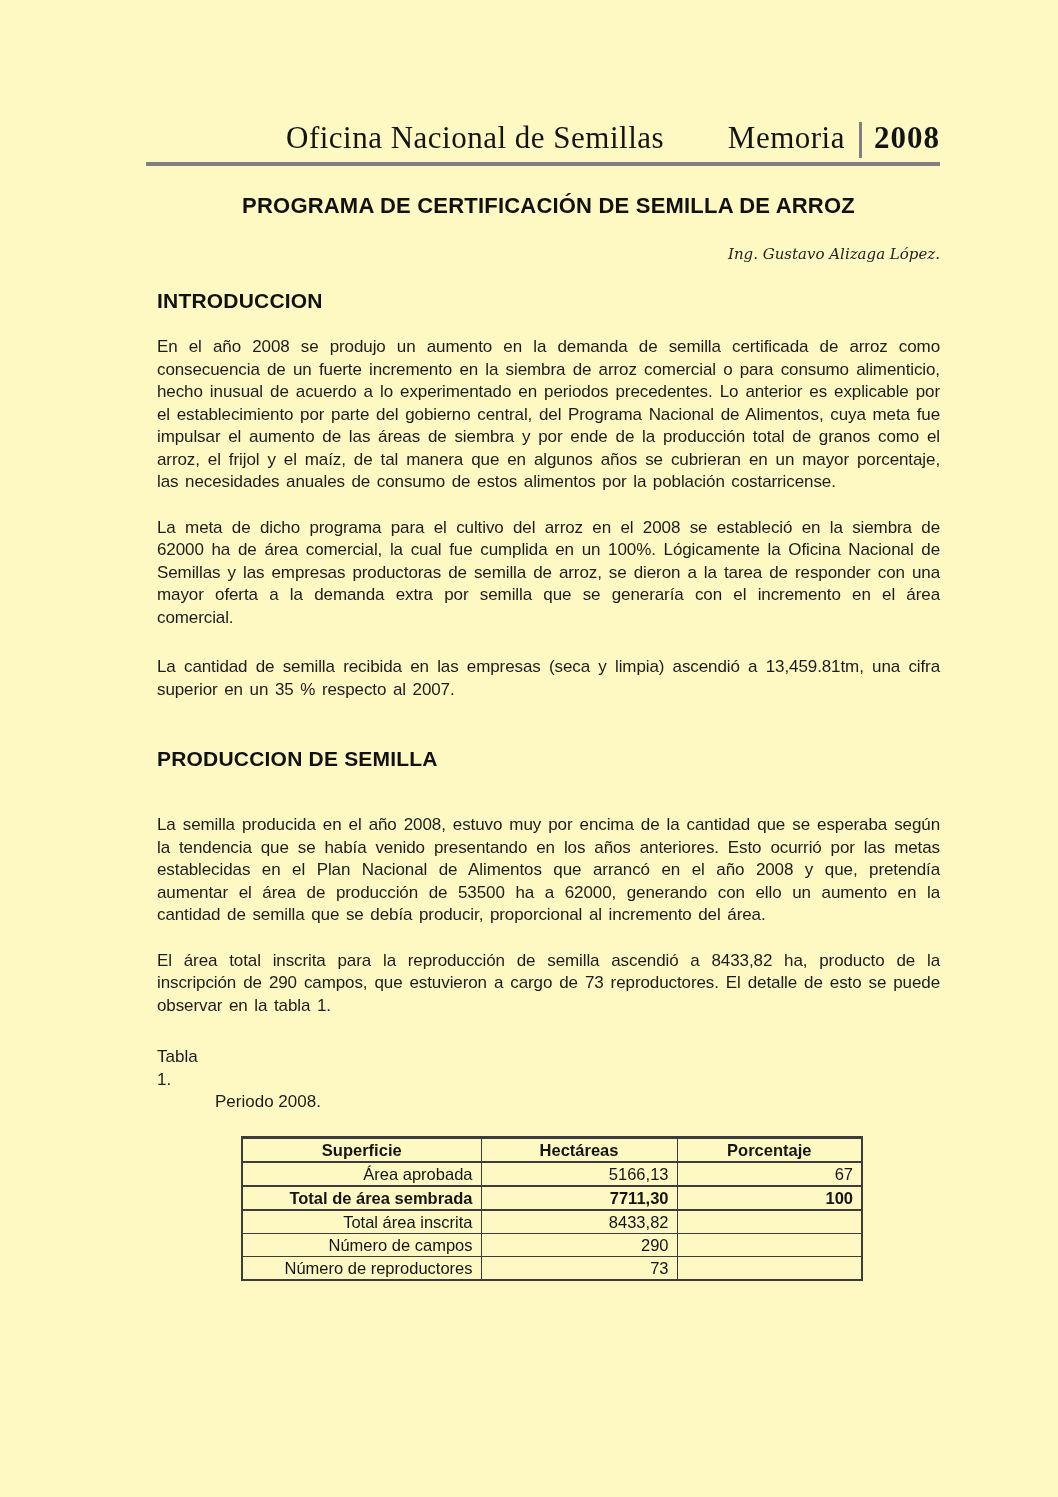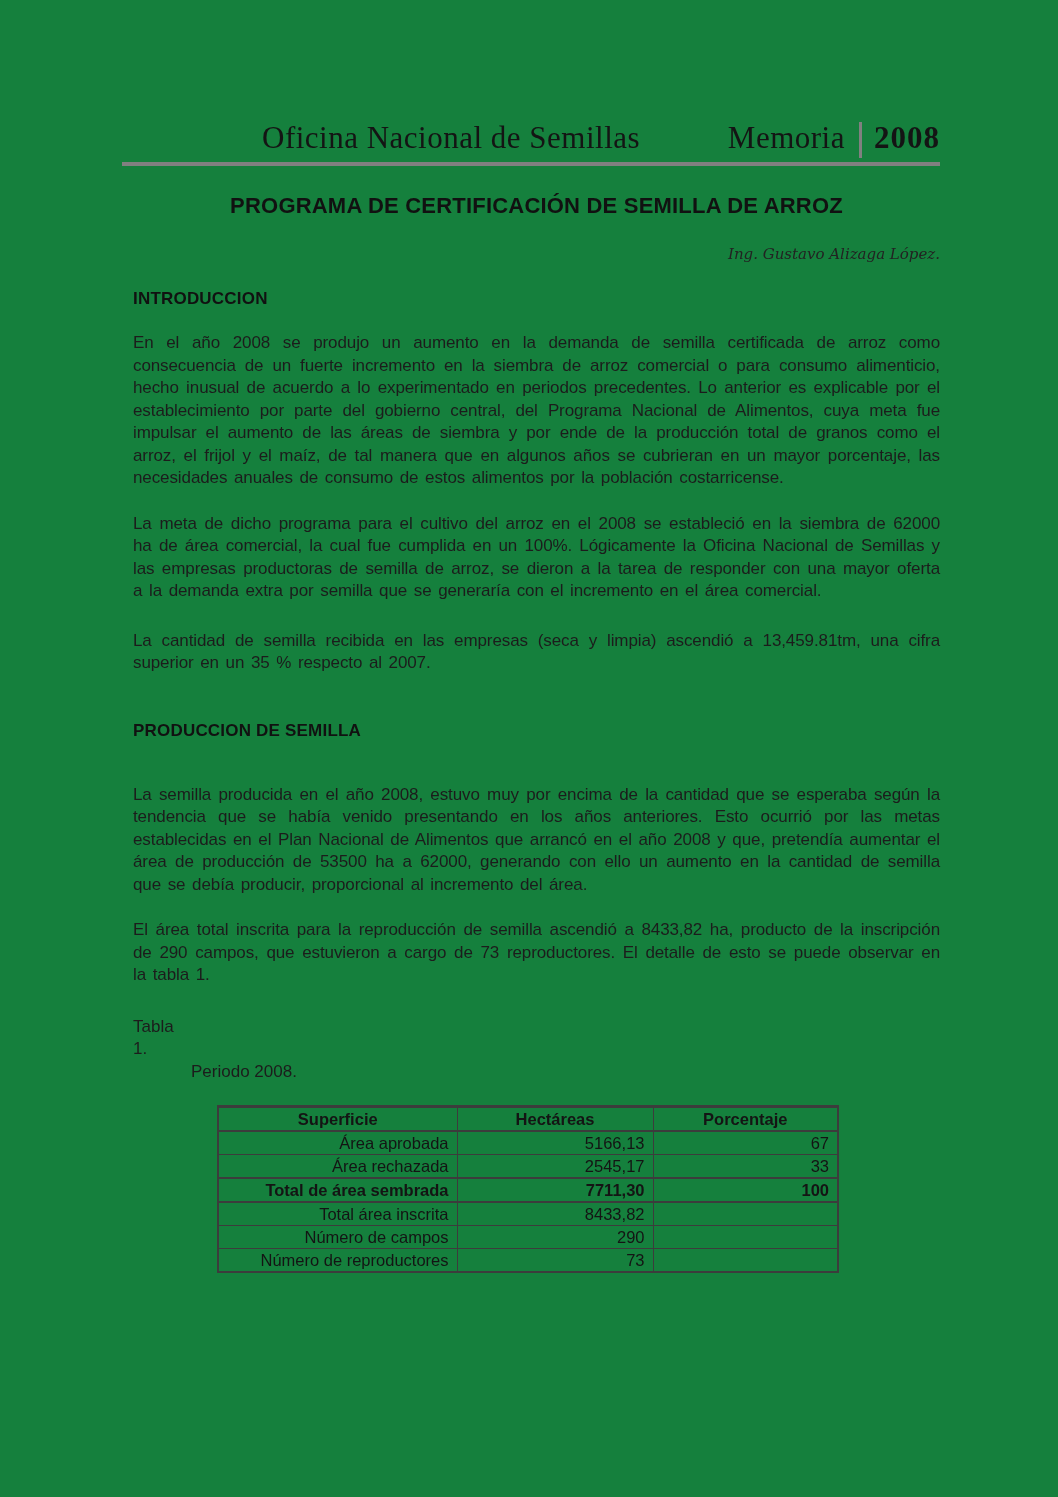--- a/index.html
+++ b/index.html
@@ -1,24 +1,25 @@
 <!DOCTYPE html>
 <html><head>
 <meta charset="utf-8">
 <style>
   * { margin: 0; padding: 0; box-sizing: border-box; }
   html, body { background: #ffffff; }
   .page {
     position: relative;
     width: 1058px;
     height: 1497px;
-    background: #15803d;
+    background: #fef9c3;
     color: #1c1c1c;
     font-family: "Liberation Sans", sans-serif;
     overflow: hidden;
+    padding-left: 24px;
   }
   
   .header-wrap { margin: 120px 118px 0 122px; }
   .header-row {
     display: flex;
     align-items: baseline;
     padding-left: 140px;
     font-family: "Liberation Serif", "DejaVu Serif", serif;
     font-size: 31px;
     color: #141414;
@@ -50,21 +51,21 @@
     text-align: right;
     font-family: "DejaVu Serif", serif;
     font-style: italic;
     font-size: 15px;
     color: #222;
   }
 
   
   .content { margin: 0 118px 0 133px; font-size: 17px; }
   .content h2 {
-    font-size: 17px;
+    font-size: 21px;
     font-weight: bold;
     color: #111;
     letter-spacing: 0.2px;
   }
   .h-intro { margin-top: 26px; }
   .h-prod  { margin-top: 46px; }
   .content p {
     margin-top: 23px;
     text-align: justify;
     text-align-last: left;
@@ -160,25 +161,20 @@
           <th>Hectáreas</th>
           <th>Porcentaje</th>
         </tr>
       </thead>
       <tbody>
         <tr>
           <td>Área aprobada</td>
           <td class="num">5166,13</td>
           <td class="num">67</td>
         </tr>
-        <tr>
-          <td>Área rechazada</td>
-          <td class="num">2545,17</td>
-          <td class="num">33</td>
-        </tr>
         <tr class="bold-row">
           <td>Total de área sembrada</td>
           <td class="num">7711,30</td>
           <td class="num">100</td>
         </tr>
         <tr>
           <td>Total área inscrita</td>
           <td class="num">8433,82</td>
           <td class="num"></td>
         </tr>

